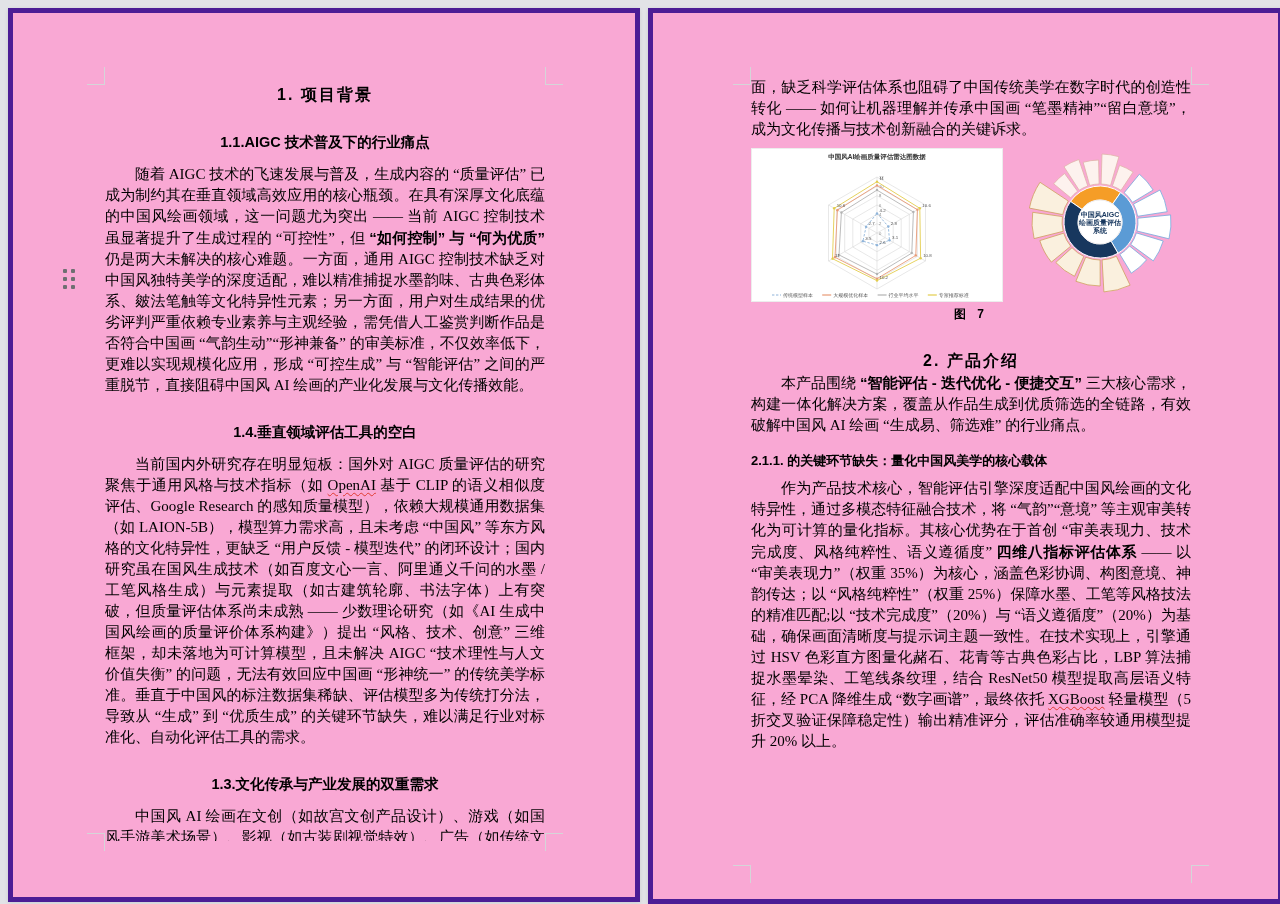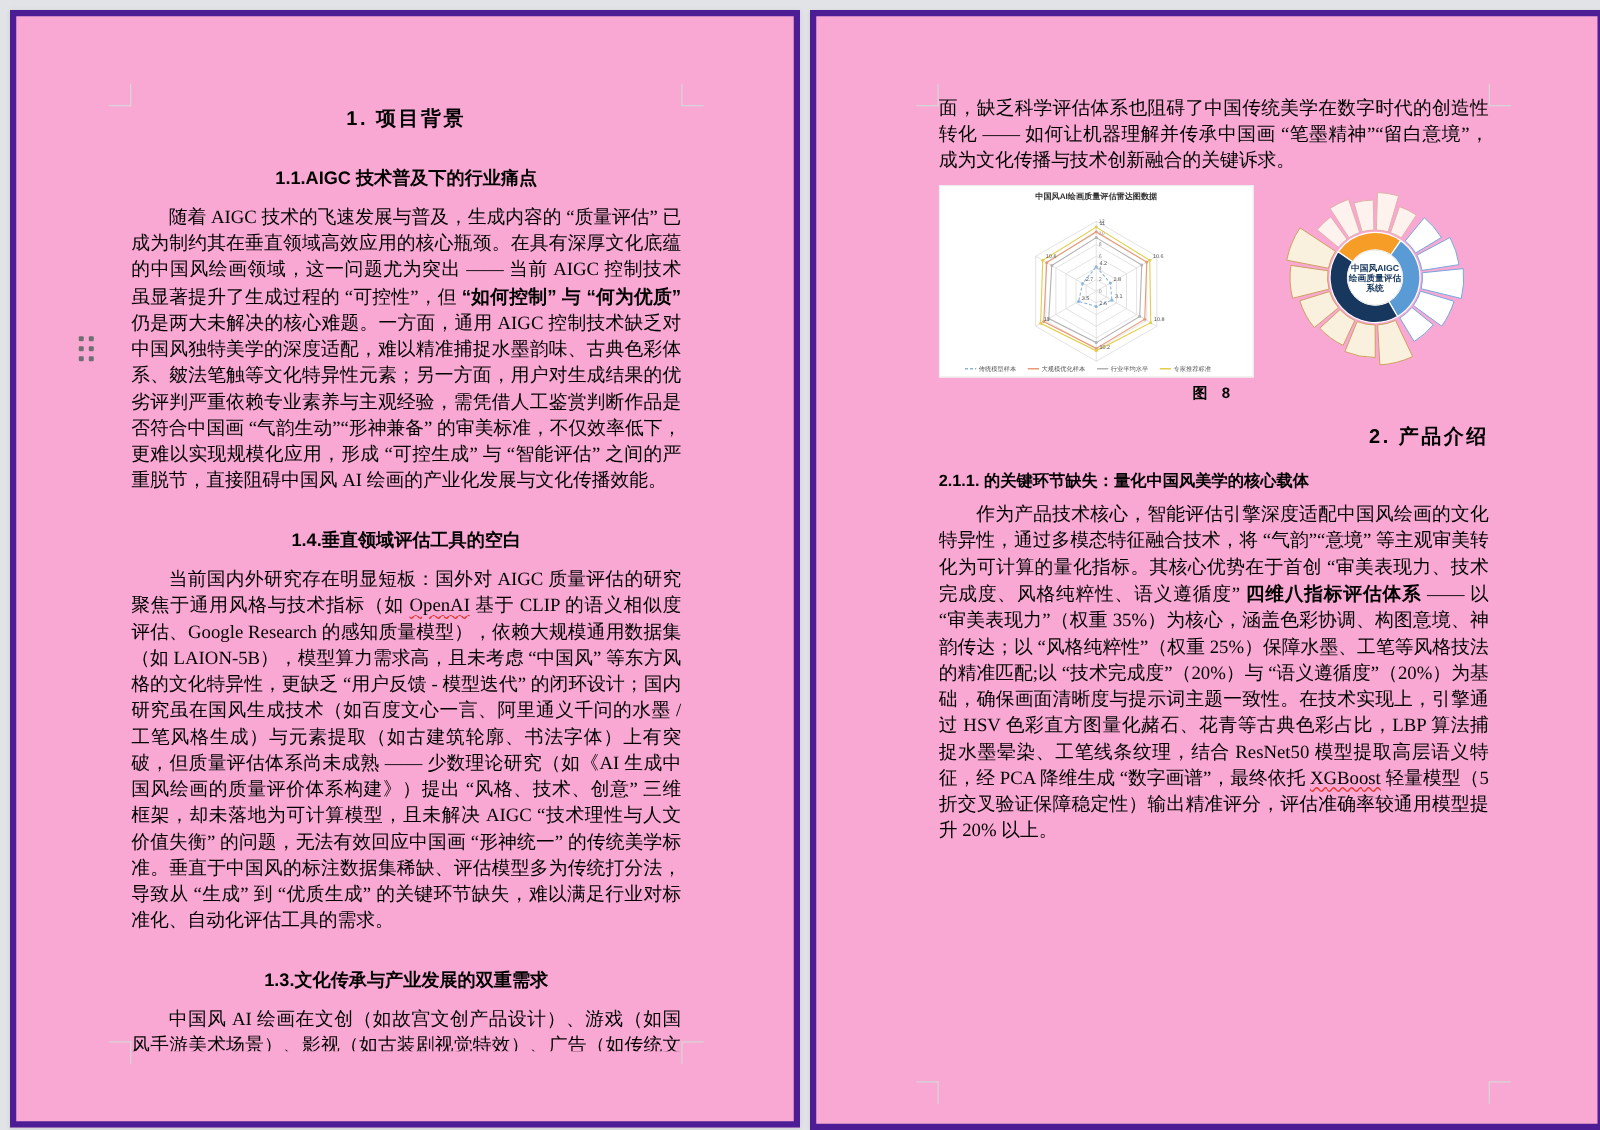--- a/index.html
+++ b/index.html
@@ -68,21 +68,21 @@
   }
   .radar-box{
     width:250px;height:152px;background:#fff;border:1px solid #ededed;flex:none;
   }
   .sun-box{width:185px;height:150px;flex:none;}
   .caption{
     font-family:"Liberation Sans","DejaVu Sans",sans-serif;
     font-size:12px;font-weight:700;text-align:center;margin:4px 0 0 0;
     letter-spacing:4px;
   }
-  #page2 .ht{margin-top:16px;text-align:right;}
+  #page2 .ht{margin-top:28px;}
 </style>
 </head>
 <body>
 
 <div>
 
   <div class="page" id="page1">
     <div class="mark tl" style="left:74px;top:54px;"></div>
     <div class="mark tr" style="left:532px;top:54px;"></div>
     <div class="mark bl" style="left:74px;top:820px;"></div>
@@ -211,21 +211,22 @@
               <path d="M62.5,51.4 A36,36 0 0 1 112.6,42.5 L104.6,54.0 A22,22 0 0 0 74.0,59.4 Z" fill="#f59d27" stroke="#ffffff" stroke-width="1"></path>
               <path d="M112.6,42.5 A36,36 0 0 1 110.0,103.2 L103.0,91.1 A22,22 0 0 0 104.6,54.0 Z" fill="#5b9bd5" stroke="#ffffff" stroke-width="1"></path>
               <path d="M110.0,103.2 A36,36 0 0 1 62.5,51.4 L74.0,59.4 A22,22 0 0 0 103.0,91.1 Z" fill="#17375e" stroke="#ffffff" stroke-width="1"></path>
               <circle cx="92" cy="72" r="22" fill="#ffffff" stroke="#e8e8e8" stroke-width="0.8"></circle>
               <text x="92" y="65" text-anchor="middle" dominant-baseline="middle" font-size="7" font-weight="bold" fill="#17375e" font-family="Liberation Sans, sans-serif">中国风AIGC</text>
               <text x="92" y="73" text-anchor="middle" dominant-baseline="middle" font-size="7" font-weight="bold" fill="#17375e" font-family="Liberation Sans, sans-serif">绘画质量评估</text>
               <text x="92" y="81" text-anchor="middle" dominant-baseline="middle" font-size="7" font-weight="bold" fill="#17375e" font-family="Liberation Sans, sans-serif">系统</text>
             </svg>
         </div>
       </div>
-      <div class="caption">图 8</div>
+      <div class="caption">图 7</div>
 
       <h1 class="ht">2. 产品介绍</h1>
+      <p class="bd"><span>本产品围绕 </span><span class="b">“智能评估 - 迭代优化 - 便捷交互”</span><span> 三大核心需求，构建一体化解决方案，覆盖从作品生成到优质筛选的全链路，有效破解中国风 AI 绘画 “生成易、筛选难” 的行业痛点。</span></p>
       <h3 class="hsub">2.1.1. 的关键环节缺失：量化中国风美学的核心载体</h3>
       <p class="bd"><span>作为产品技术核心，智能评估引擎深度适配中国风绘画的文化特异性，通过多模态特征融合技术，将 “气韵”“意境” 等主观审美转化为可计算的量化指标。其核心优势在于首创 “审美表现力、技术完成度、风格纯粹性、语义遵循度” </span><span class="b">四维八指标评估体系</span><span> —— 以 “审美表现力”（权重 35%）为核心，涵盖色彩协调、构图意境、神韵传达；以 “风格纯粹性”（权重 25%）保障水墨、工笔等风格技法的精准匹配;以 “技术完成度”（20%）与 “语义遵循度”（20%）为基础，确保画面清晰度与提示词主题一致性。在技术实现上，引擎通过 HSV 色彩直方图量化赭石、花青等古典色彩占比，LBP 算法捕捉水墨晕染、工笔线条纹理，结合 ResNet50 模型提取高层语义特征，经 PCA 降维生成 “数字画谱”，最终依托 </span><span class="sq">XGBoost</span><span> 轻量模型（5 折交叉验证保障稳定性）输出精准评分，评估准确率较通用模型提升 20% 以上。</span></p>
     </div>
   </div>
 
 </div>
 
 </body></html>

